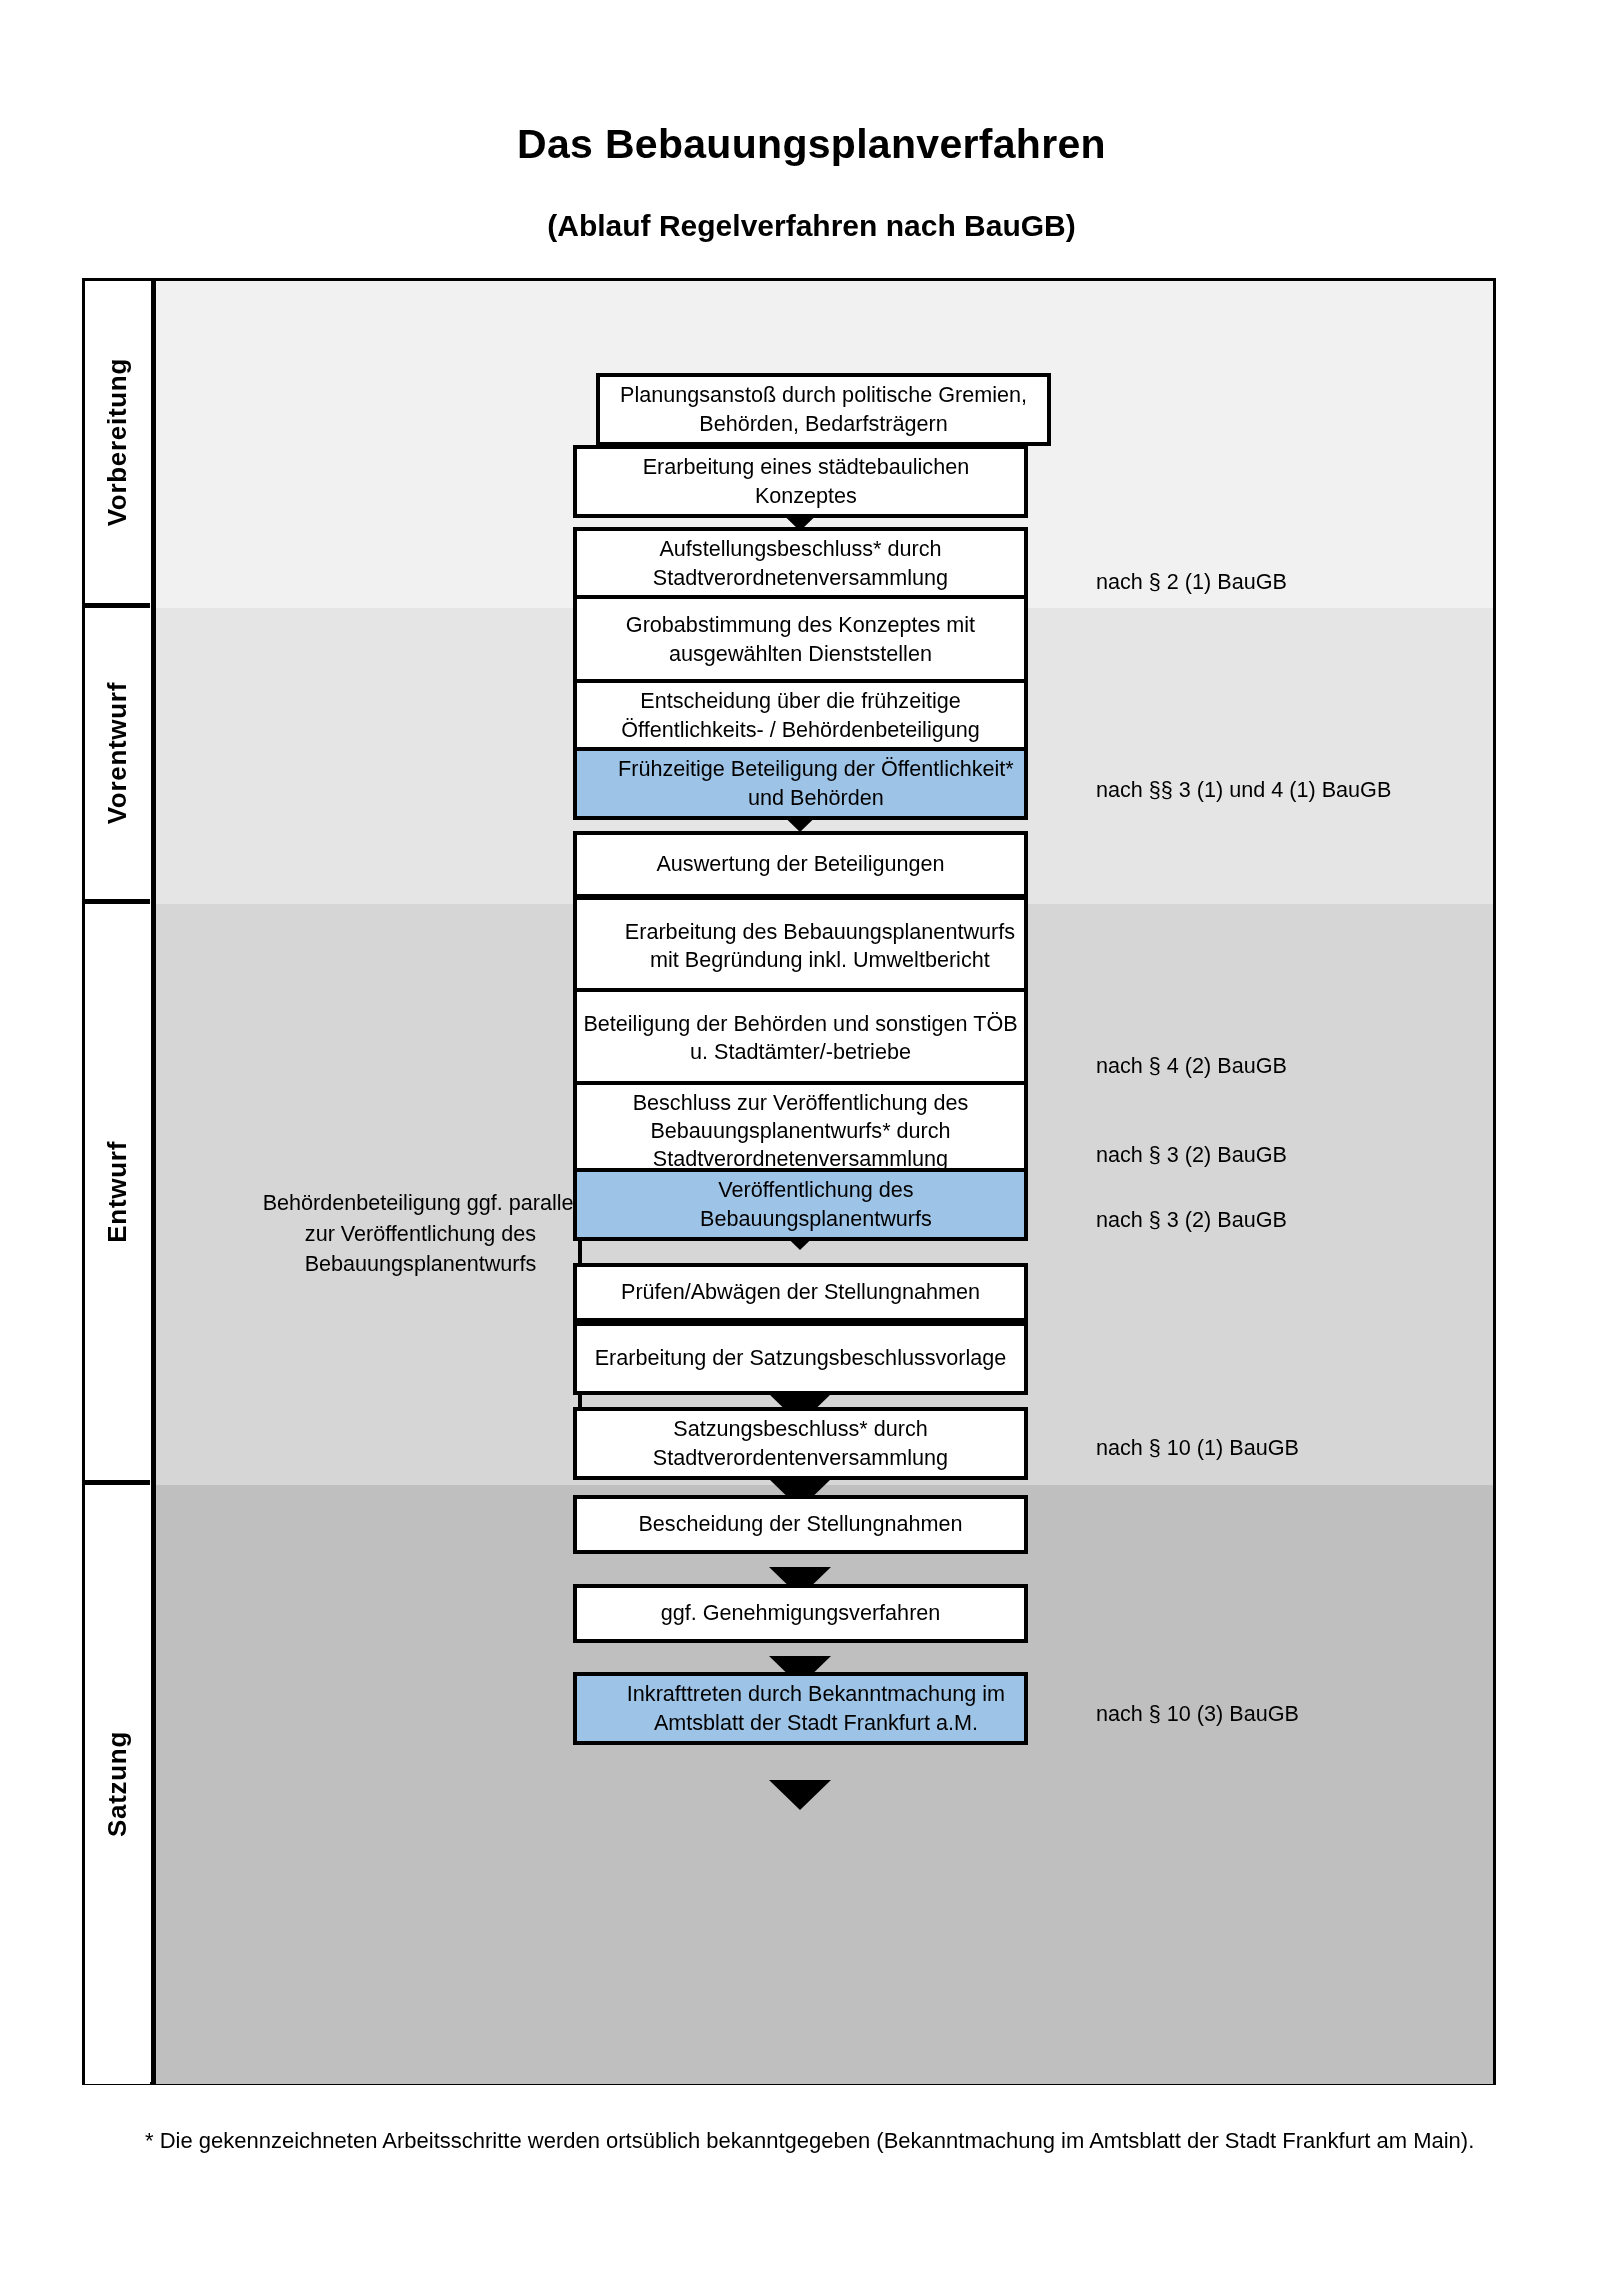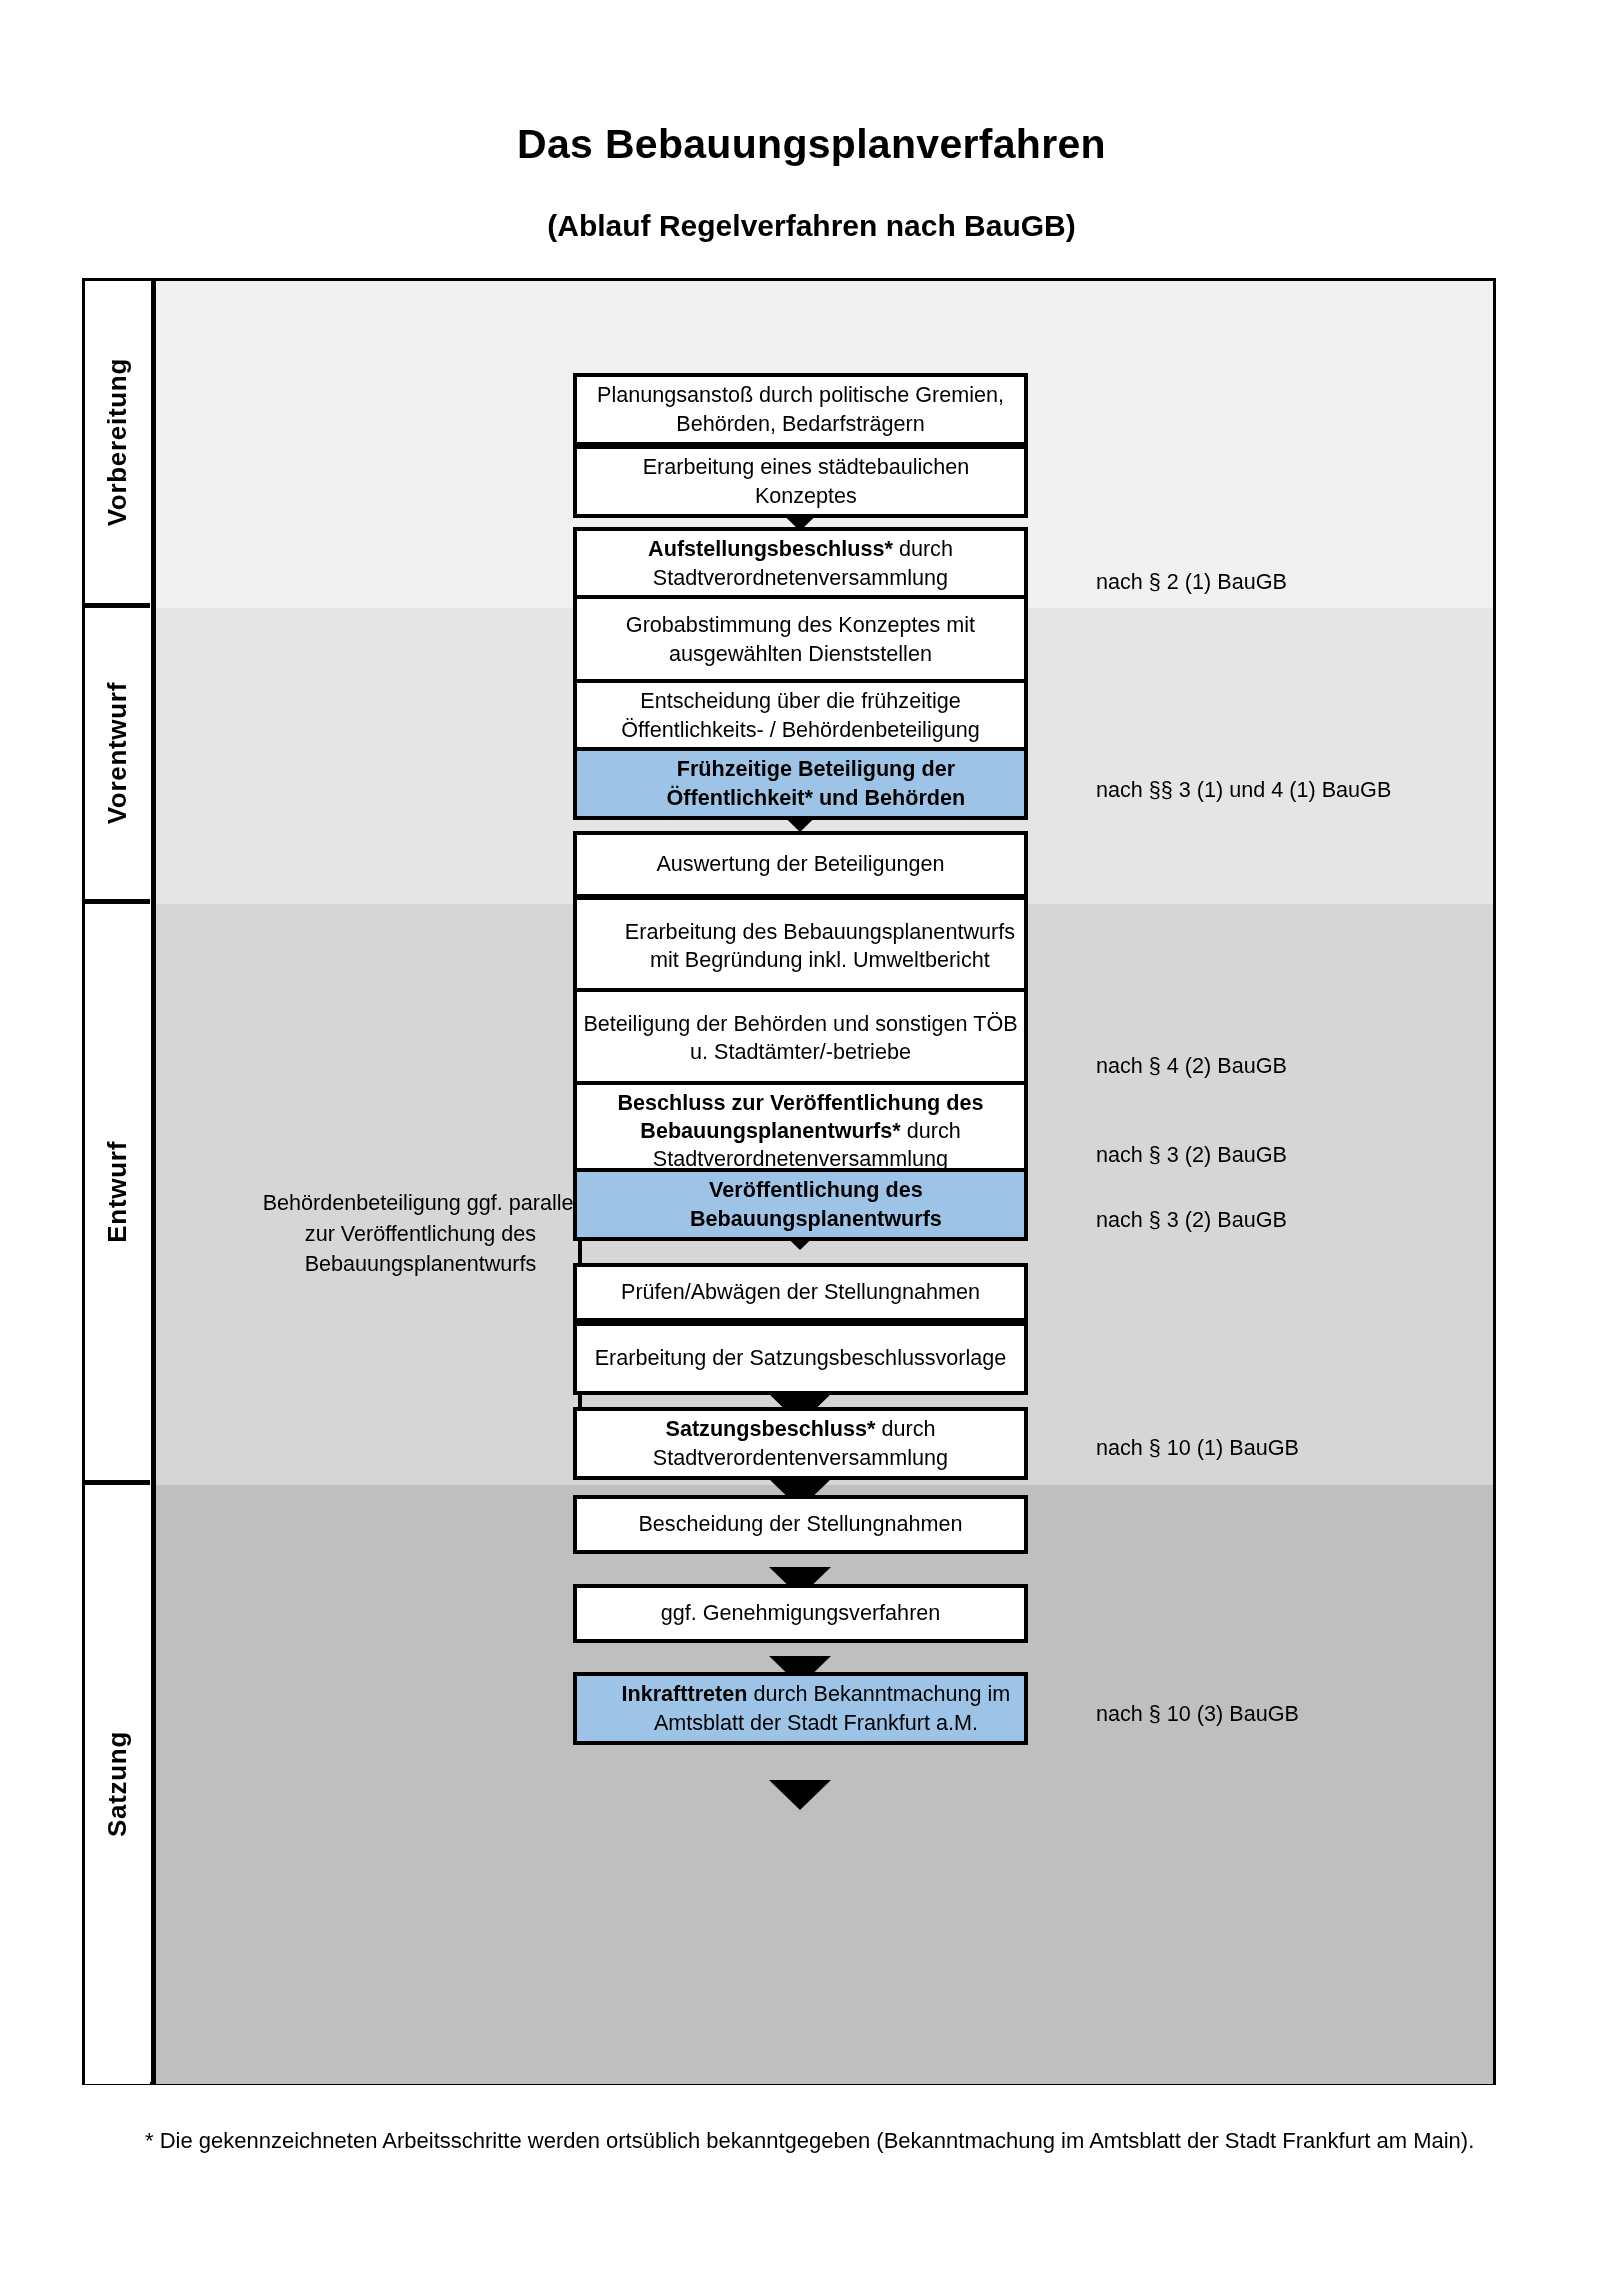--- a/index.html
+++ b/index.html
@@ -102,21 +102,21 @@
     display: flex;
     align-items: center;
     justify-content: center;
     text-align: center;
     font-size: 21.6px;
     line-height: 1.30;
     z-index: 3;
     padding: 1.3px 5.2px;
   }
   .pbox.blue { background: #9DC3E6; padding-left: 36px; }
-  .pbox b { font-weight: bold; }
+  .pbox b { font-weight: normal; }
 
   
   .arrow {
     position: absolute;
     width: 0; height: 0;
     border-left: 31px solid transparent;
     border-right: 31px solid transparent;
     border-top: 30px solid #000000;
     z-index: 2;
   }
@@ -205,21 +205,21 @@
   <div class="arrow" style="left:684px;top:764px;"></div>
   <div class="arrow" style="left:684px;top:855px;"></div>
   <div class="arrow" style="left:684px;top:939px;"></div>
   <div class="arrow" style="left:684px;top:1198px;"></div>
   <div class="arrow" style="left:684px;top:1286px;"></div>
   <div class="arrow" style="left:684px;top:1375px;"></div>
   <div class="arrow" style="left:684px;top:1433px;"></div>
   <div class="arrow" style="left:684px;top:1113px;"></div>
   <div class="arrow" style="left:684px;top:1499px;"></div>
 
-  <div class="pbox" style="top:92px;height:73px;">
+  <div class="pbox" style="top:92px;height:73px;margin-left:23px;">
     <span>Planungsanstoß durch politische Gremien, Behörden, Bedarfsträgern</span>
   </div>
   <div class="pbox" style="top:164px;height:73px;padding-left:16px;">
     <span>Erarbeitung eines städtebaulichen Konzeptes</span>
   </div>
   <div class="pbox" style="top:246px;height:73px;">
     <span><b>Aufstellungsbeschluss*</b><span> durch Stadtverordnetenversammlung</span></span>
   </div>
 
   <div class="pbox" style="top:314px;height:89px;">

